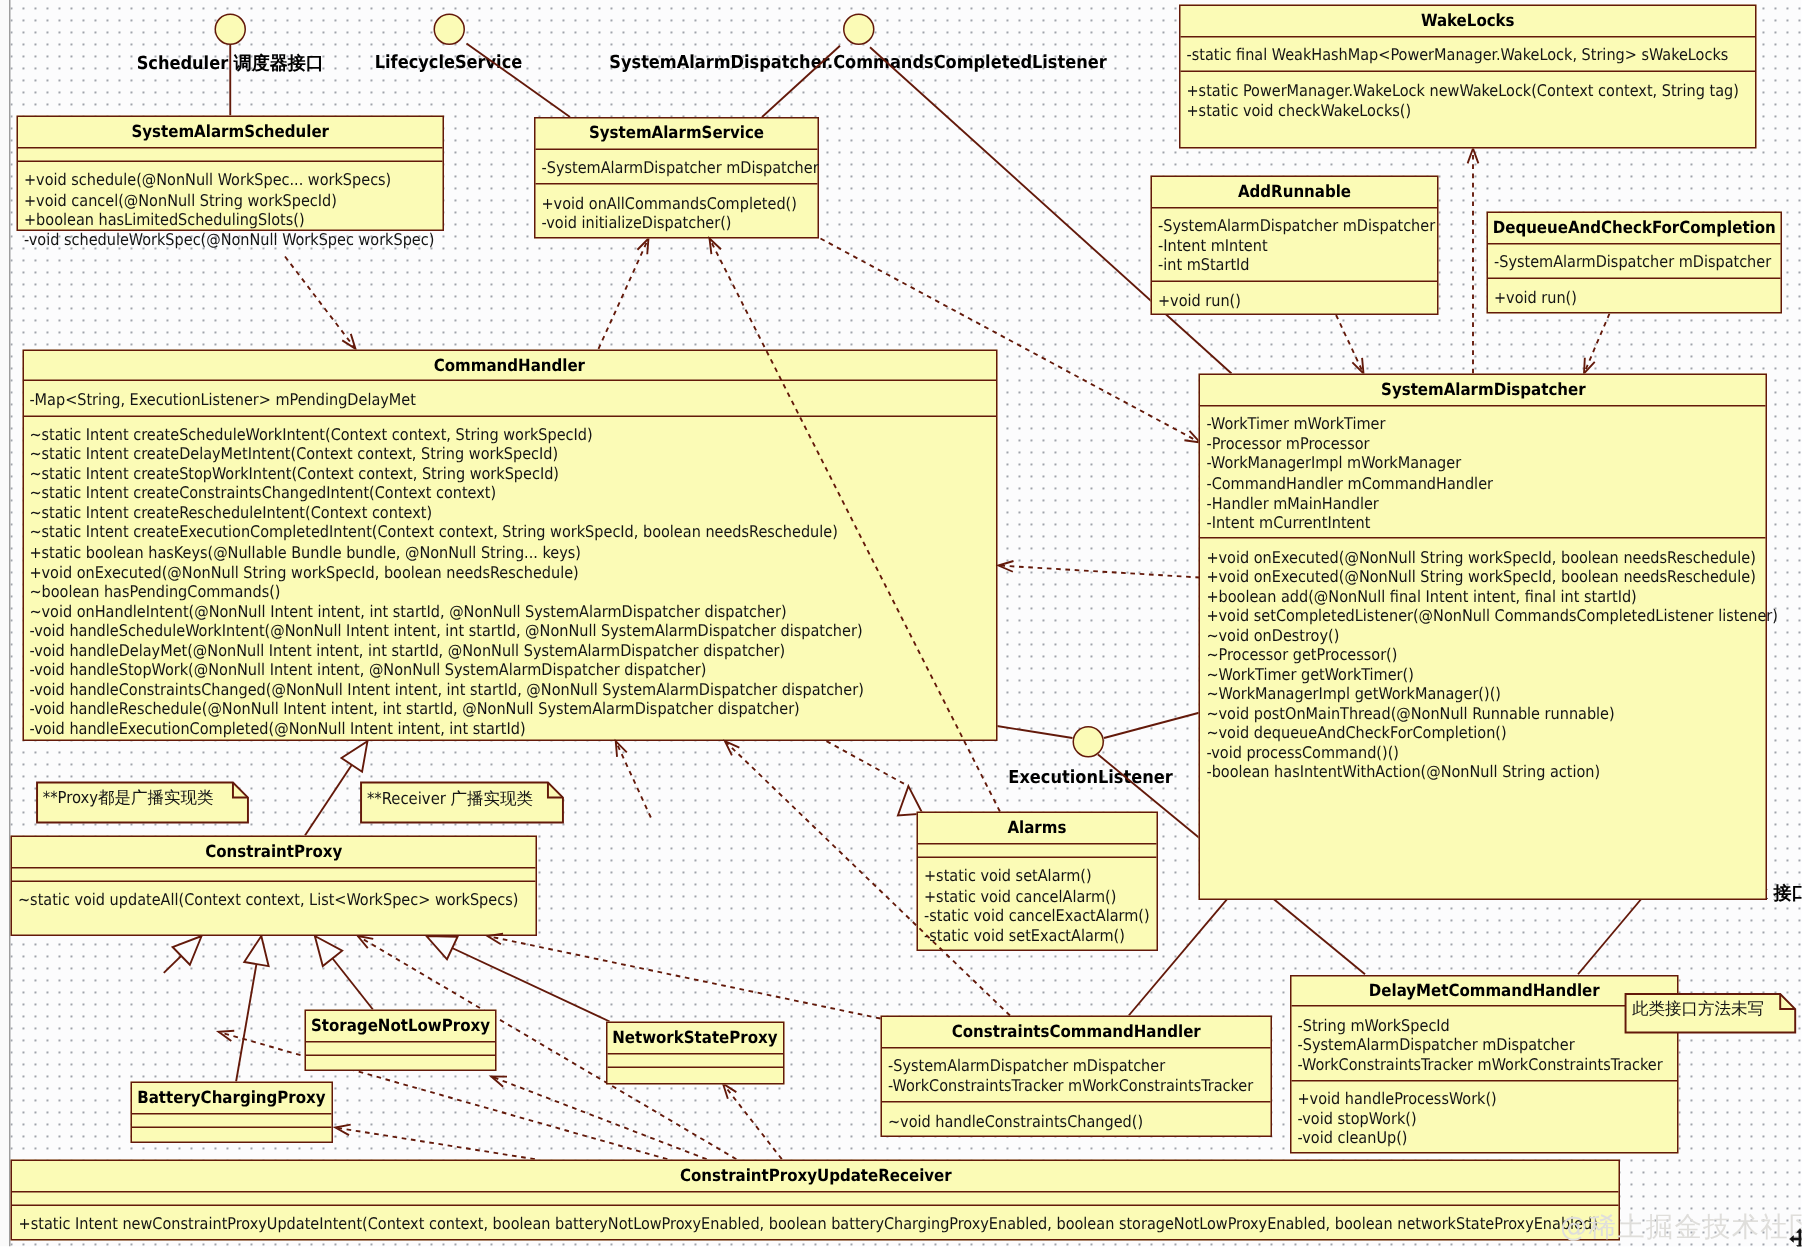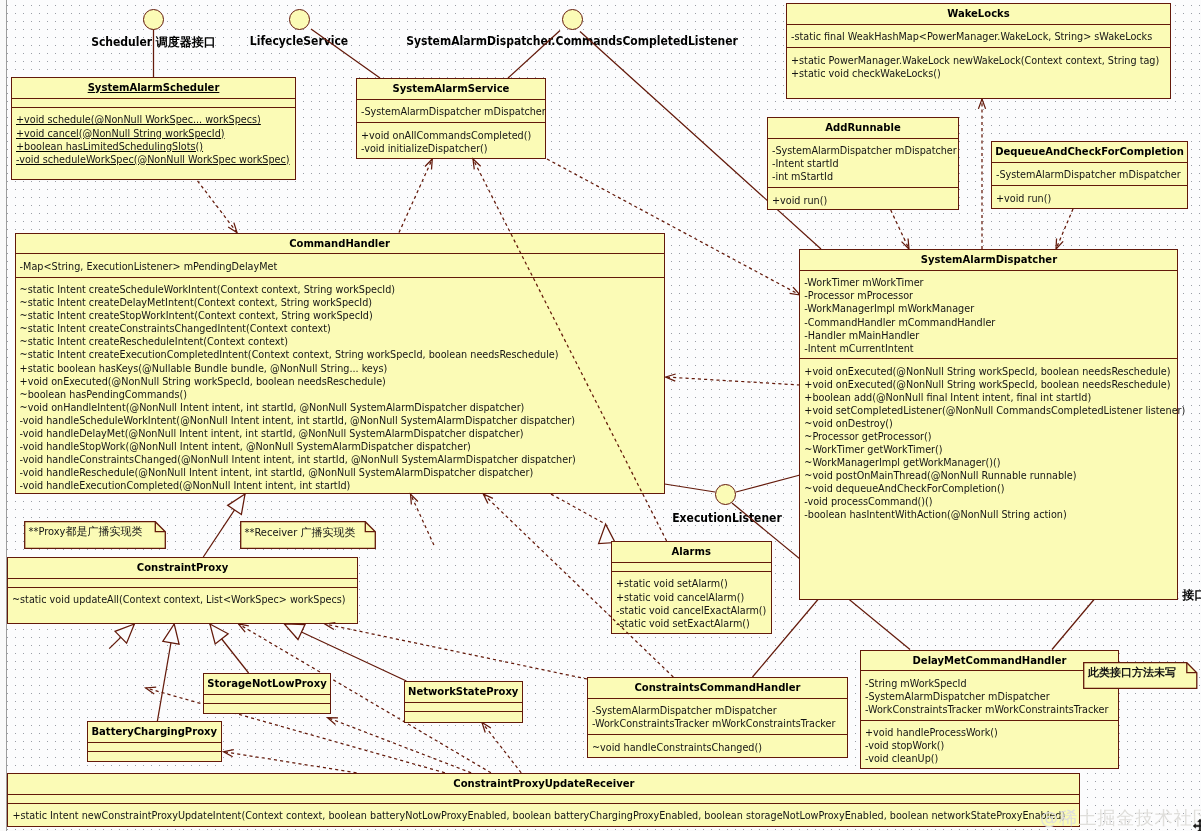--- a/index.html
+++ b/index.html
@@ -87,21 +87,21 @@
       <path d="M233.81,749.70 L223.50,751.70 L232.68,756.79" fill="none" stroke="#63190a" stroke-width="1.25"></path>
       <path d="M444.90,772.80 L145.70,687.90" fill="none" stroke="#63190a" stroke-width="1.25" stroke-dasharray="3.1,3.1"></path>
       <path d="M156.17,687.14 L145.70,687.90 L154.21,694.05" fill="none" stroke="#63190a" stroke-width="1.25"></path>
       <path d="M471.10,772.80 L327.50,717.60" fill="none" stroke="#63190a" stroke-width="1.25" stroke-dasharray="3.1,3.1"></path>
       <path d="M338.00,717.79 L327.50,717.60 L335.42,724.49" fill="none" stroke="#63190a" stroke-width="1.25"></path>
       <path d="M490.90,772.80 L238.50,624.00" fill="none" stroke="#63190a" stroke-width="1.25" stroke-dasharray="3.1,3.1"></path>
       <path d="M248.82,625.92 L238.50,624.00 L245.18,632.10" fill="none" stroke="#63190a" stroke-width="1.25"></path>
       <path d="M521.20,772.80 L482.00,722.50" fill="none" stroke="#63190a" stroke-width="1.25" stroke-dasharray="3.1,3.1"></path>
       <path d="M490.90,728.08 L482.00,722.50 L485.23,732.49" fill="none" stroke="#63190a" stroke-width="1.25"></path>
     </svg>
-    <div class="uml" style="left:11px;top:77px;width:285px;height:103px;text-decoration:underline;">
+    <div class="uml" style="left:11px;top:77px;width:285px;height:77px;">
       <div class="title">SystemAlarmScheduler</div>
       <div class="sec empty"></div>
       <div class="sec">
         <div class="row">+void schedule(@NonNull WorkSpec... workSpecs)</div>
         <div class="row">+void cancel(@NonNull String workSpecId)</div>
         <div class="row">+boolean hasLimitedSchedulingSlots()</div>
         <div class="row">-void scheduleWorkSpec(@NonNull WorkSpec workSpec)</div>
       </div>
     </div>
 <div class="uml" style="left:356px;top:78px;width:190px;height:81px;">
@@ -121,21 +121,21 @@
       </div>
       <div class="sec">
         <div class="row">+static PowerManager.WakeLock newWakeLock(Context context, String tag)</div>
         <div class="row">+static void checkWakeLocks()</div>
       </div>
     </div>
 <div class="uml" style="left:767px;top:117px;width:192px;height:93px;">
       <div class="title">AddRunnable</div>
       <div class="sec">
         <div class="row">-SystemAlarmDispatcher mDispatcher</div>
-        <div class="row">-Intent startId</div>
+        <div class="row">-Intent mIntent</div>
         <div class="row">-int mStartId</div>
       </div>
       <div class="sec">
         <div class="row">+void run()</div>
       </div>
     </div>
 <div class="uml" style="left:991px;top:141px;width:197px;height:68px;">
       <div class="title">DequeueAndCheckForCompletion</div>
       <div class="sec">
         <div class="row">-SystemAlarmDispatcher mDispatcher</div>
@@ -282,21 +282,21 @@
       </svg>
       <div class="txt">**Proxy都是广播实现类</div>
     </div>
 <div class="note" style="left:239.6px;top:521px;width:136px;height:28px;">
       <svg width="136" height="28" style="position:absolute;left:0;top:0;overflow:visible">
         <path d="M0.7,0.7 L125.3,0.7 L135.3,10.7 L135.3,27.3 L0.7,27.3 Z" fill="#fbfbb6" stroke="#63190a" stroke-width="1.3"></path>
         <path d="M125.3,0.7 L125.3,10.7 L135.3,10.7" fill="none" stroke="#63190a" stroke-width="1.3"></path>
       </svg>
       <div class="txt">**Receiver 广播实现类</div>
     </div>
-<div class="note" style="left:1083px;top:661.5px;width:114.5px;height:27px;font-weight:bold;">
+<div class="note" style="left:1083px;top:661.5px;width:114.5px;height:27px;">
       <svg width="114.5" height="27" style="position:absolute;left:0;top:0;overflow:visible">
         <path d="M0.7,0.7 L103.8,0.7 L113.8,10.7 L113.8,26.3 L0.7,26.3 Z" fill="#fbfbb6" stroke="#63190a" stroke-width="1.3"></path>
         <path d="M103.8,0.7 L103.8,10.7 L113.8,10.7" fill="none" stroke="#63190a" stroke-width="1.3"></path>
       </svg>
       <div class="txt">此类接口方法未写</div>
     </div>
 <svg id="edges-front" width="1201" height="831" viewBox="0 0 1201 831">
       <path d="M666.60,541.00 L473.00,159.00" fill="none" stroke="#63190a" stroke-width="1.25" stroke-dasharray="3.1,3.1"></path>
       <path d="M480.66,166.18 L473.00,159.00 L474.26,169.42" fill="none" stroke="#63190a" stroke-width="1.25"></path>
       <path d="M800.00,385.00 L665.60,377.00" fill="none" stroke="#63190a" stroke-width="1.25" stroke-dasharray="3.1,3.1"></path>

